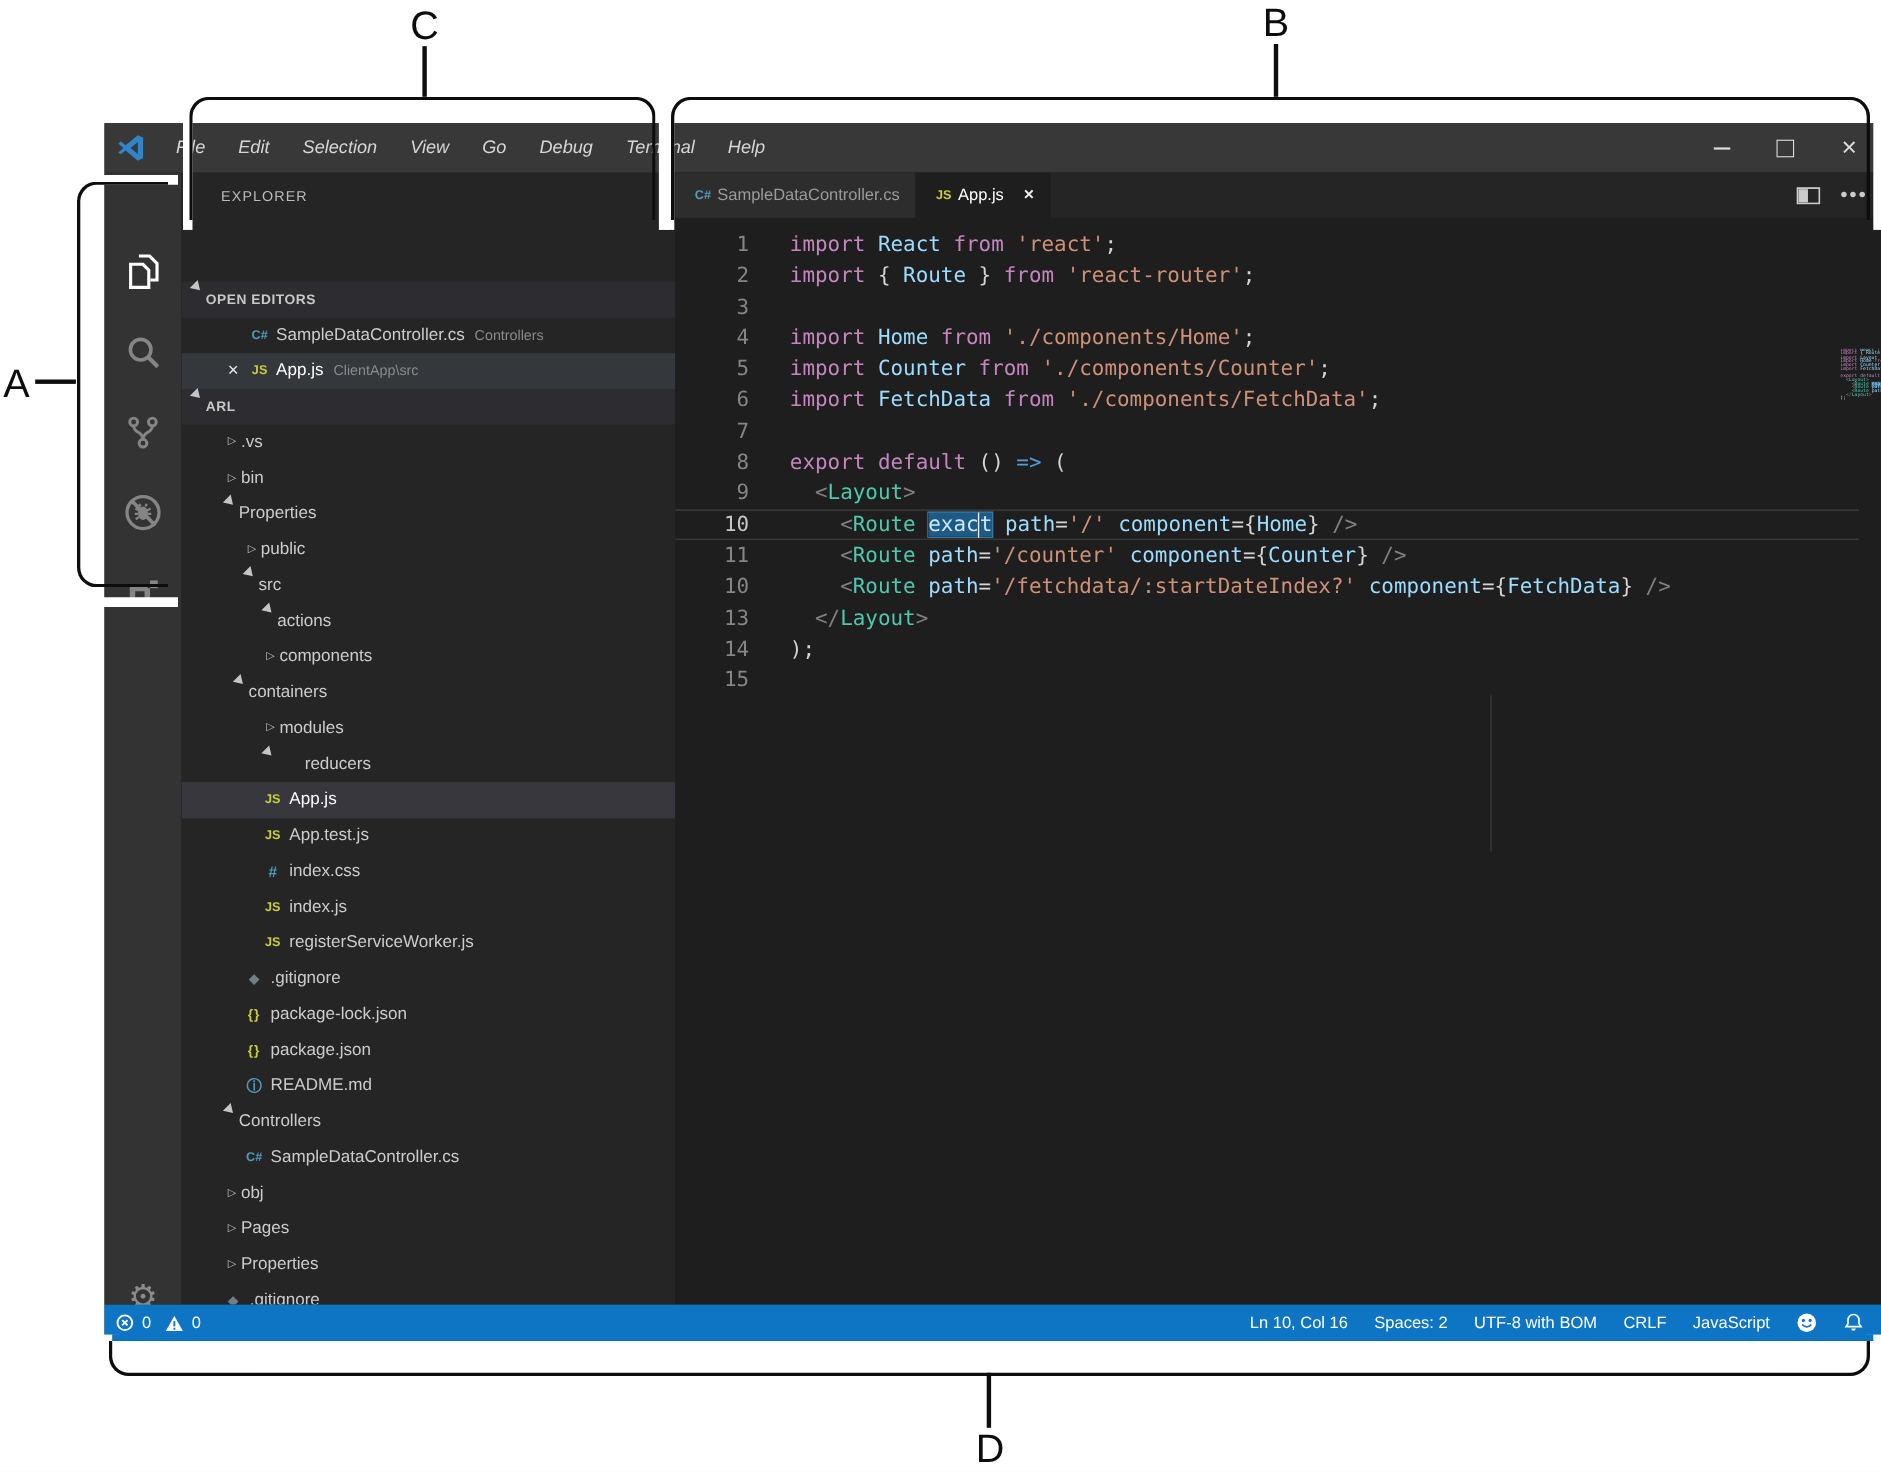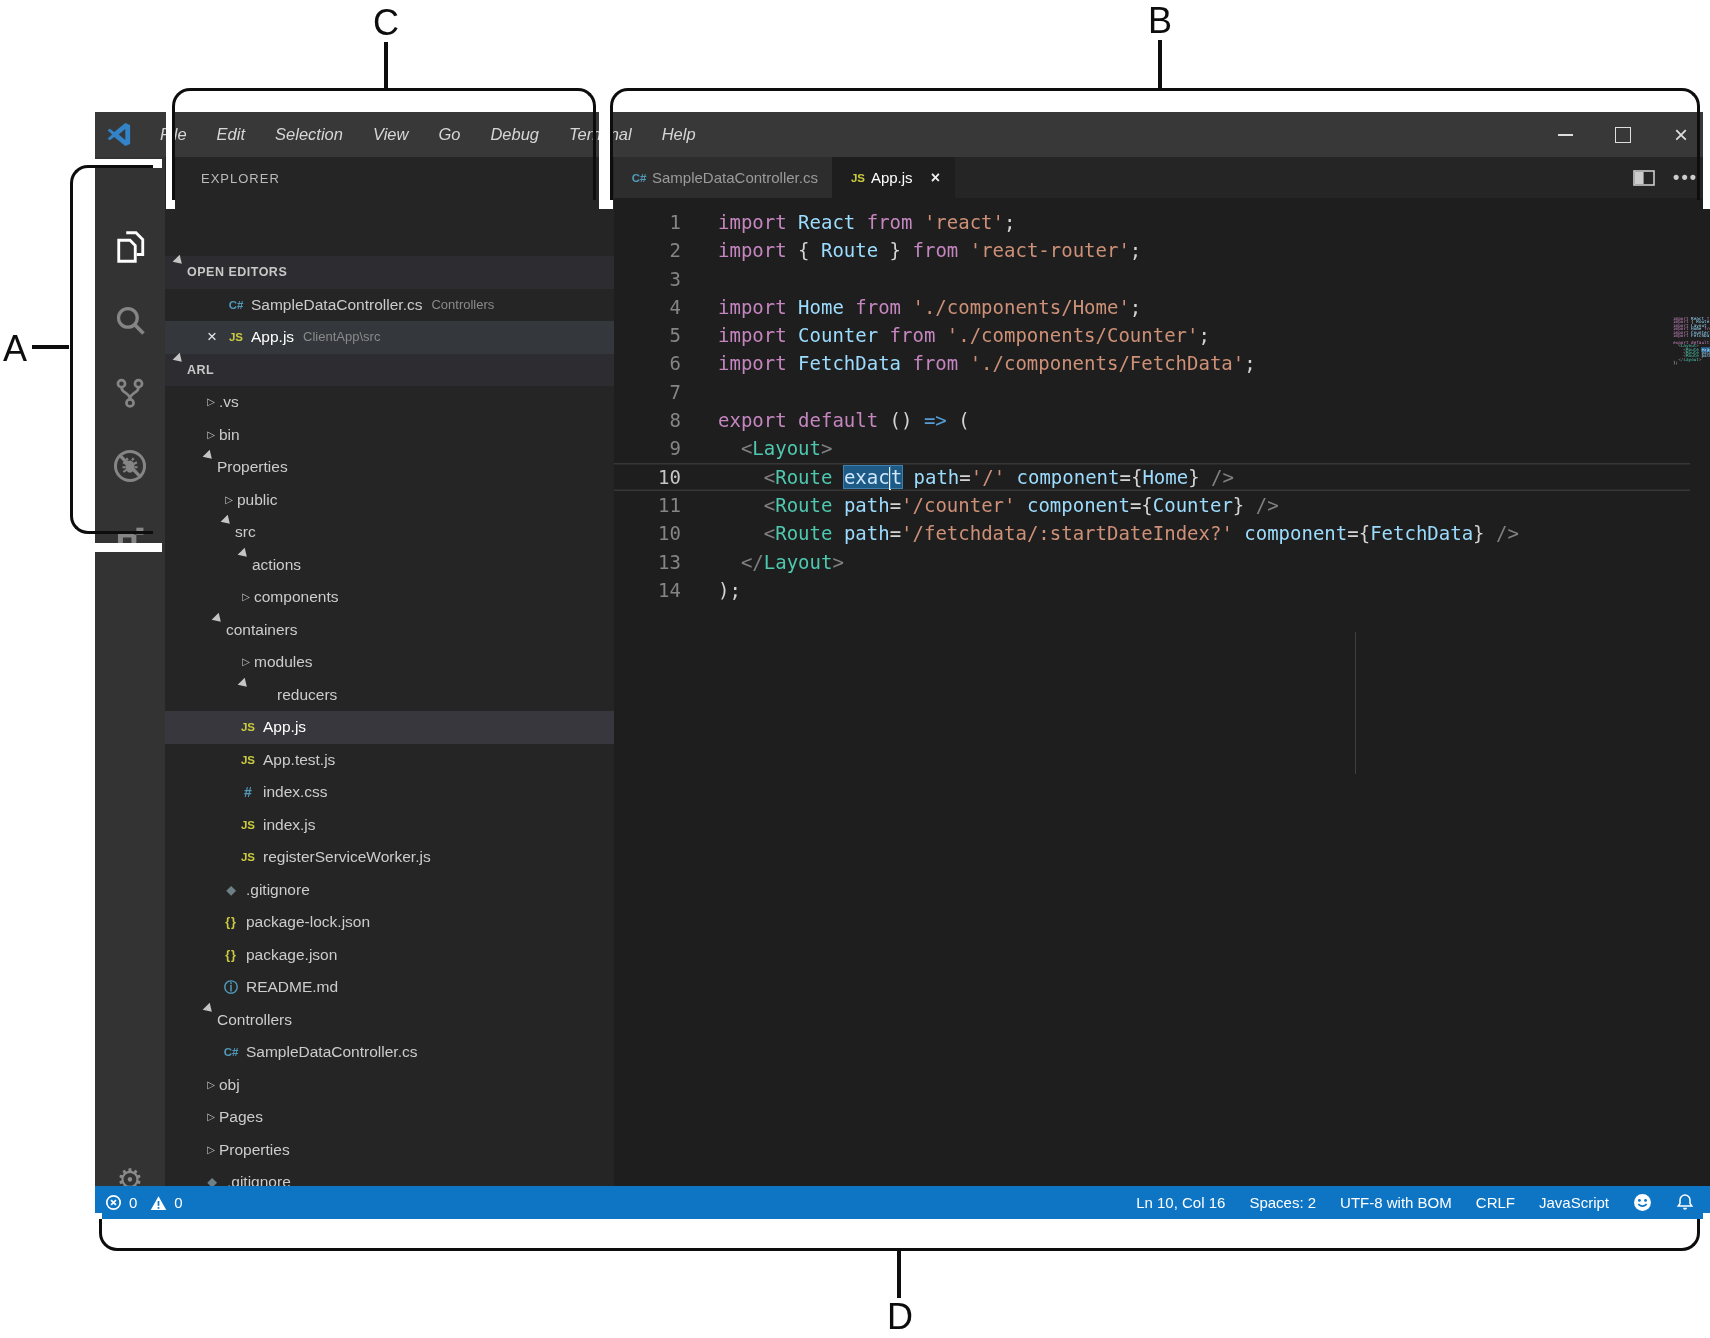--- a/index.html
+++ b/index.html
@@ -365,20 +365,24 @@
             <span class="ctext"><span class="tok pun">    </span><span class="tok ang">&lt;</span><span class="tok tag">Route</span><span class="tok pun"> </span><span class="tok attr">path</span><span class="tok pun">=</span><span class="tok str">'/fetchdata/:startDateIndex?'</span><span class="tok pun"> </span><span class="tok attr">component</span><span class="tok pun">={</span><span class="tok id">FetchData</span><span class="tok pun">} </span><span class="tok ang">/&gt;</span></span>
           </div>
           <div class="code-row">
             <span class="gutter">13</span>
             <span class="ctext"><span class="tok pun">  </span><span class="tok ang">&lt;/</span><span class="tok tag">Layout</span><span class="tok ang">&gt;</span></span>
           </div>
           <div class="code-row">
             <span class="gutter">14</span>
             <span class="ctext"><span class="tok pun">);</span></span>
           </div>
+          <div class="code-row">
+            <span class="gutter">15</span>
+            <span class="ctext"></span>
+          </div>
         </div>
       <div id="minimap">
           <div class="code-row">
             <span class="ctext"><span class="tok kw">import </span><span class="tok id">React </span><span class="tok kw">from </span></span>
           </div>
           <div class="code-row">
             <span class="ctext"><span class="tok kw">import </span><span class="tok pun">{ </span><span class="tok id">Route</span><span class="tok pun"> } </span></span>
           </div>
           <div class="code-row">
             <span class="ctext"><span class="tok kw">import </span><span class="tok id">Layout </span><span class="tok kw">from </span></span>

